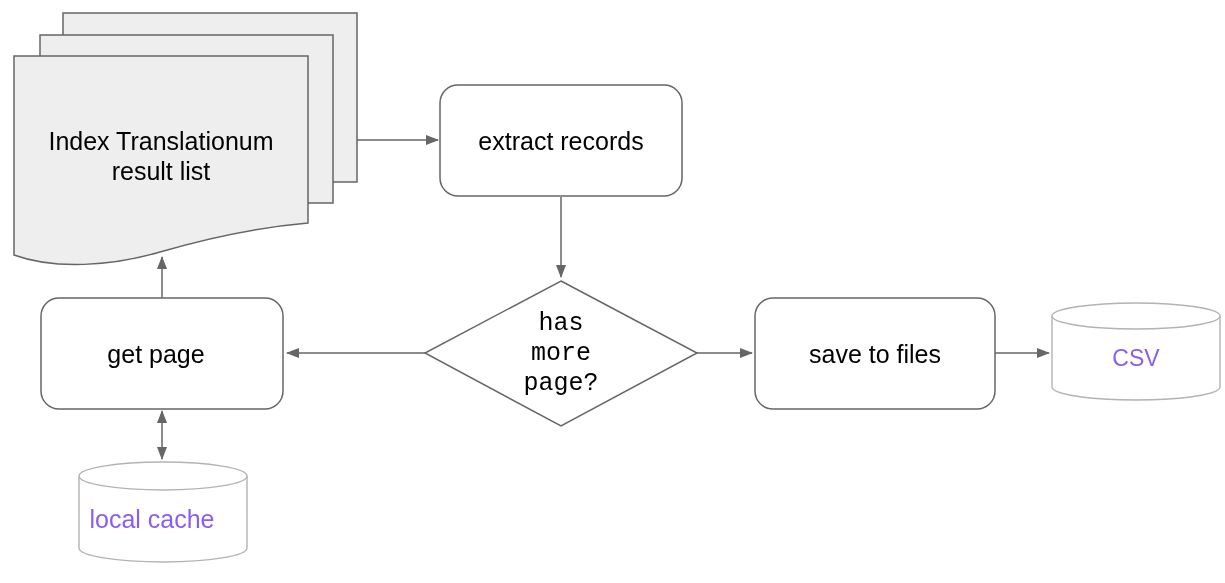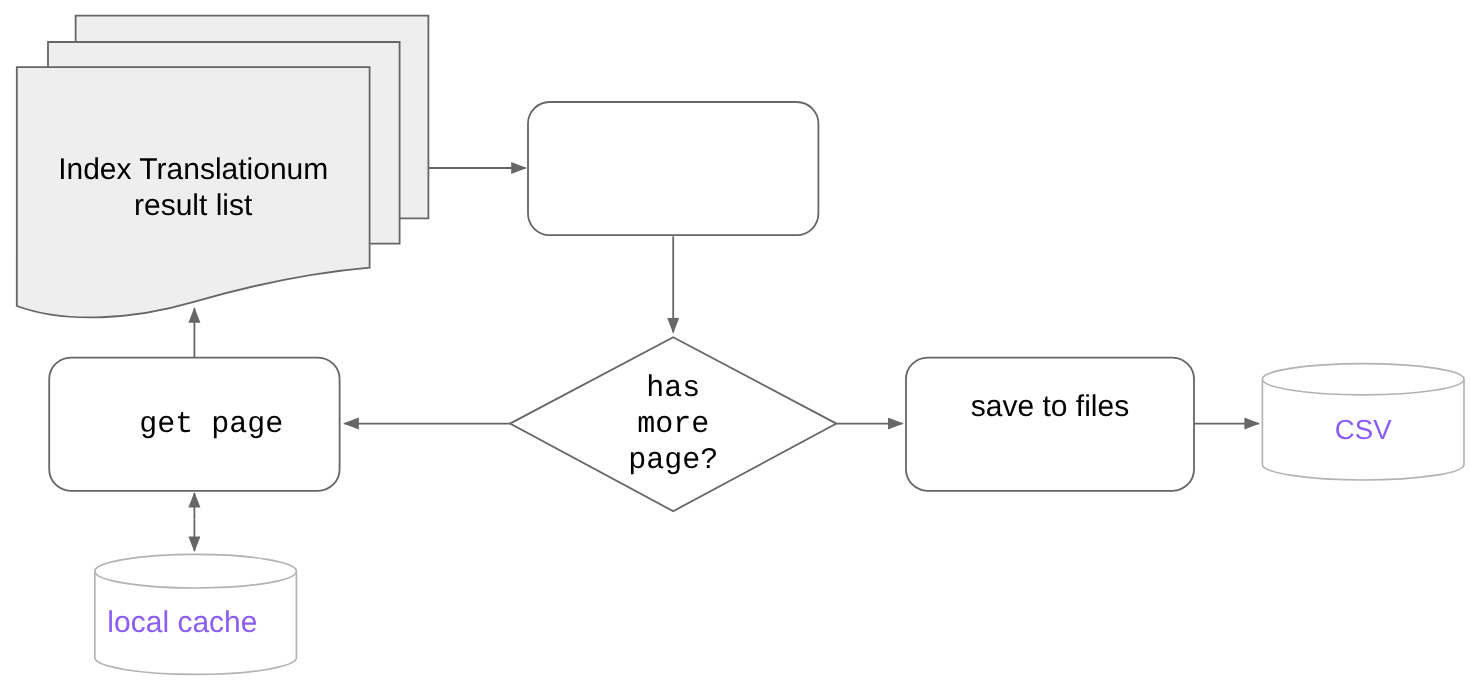--- a/index.html
+++ b/index.html
@@ -84,26 +84,27 @@
       <line x1="995" y1="353" x2="1049" y2="353" marker-end="url(#arrowhead)"></line>
       <line x1="162" y1="298" x2="162" y2="257" marker-end="url(#arrowhead)"></line>
       <line x1="162" y1="433" x2="162" y2="411" marker-end="url(#arrowhead)"></line>
       <line x1="162" y1="433" x2="162" y2="459" marker-end="url(#arrowhead)"></line>
     </g>
   </svg>
 
   <div class="node-label" style="left:14px; top:66px; width:294px; height:180px;">Index Translationum
 result list</div>
 
+  <div class="node-label" style="left:440px; top:85px; width:242px; height:111px;">extract records</div>
 
   <div class="node-label" style="left:425px; top:281px; width:272px; height:146px;font-family:Liberation Mono, monospace;">has
 more
 page?</div>
 
-  <div class="node-label" style="left:55px; top:298px; width:242px; height:111px;font-family:Liberation Mono, monospace;">get page</div>
+  <div class="node-label" style="left:35px; top:298px; width:242px; height:111px;">get page</div>
 
-  <div class="node-label" style="left:755px; top:283px; width:240px; height:111px;">save to files</div>
+  <div class="node-label" style="left:755px; top:298px; width:240px; height:111px;">save to files</div>
 
   <div class="node-label muted" style="left:79px; top:476px; width:146px; height:86px;">local cache</div>
 
   <div class="node-label muted csv-size" style="left:1052px; top:316px; width:168px; height:84px;">CSV</div>
 
 </div>
 
 </body></html>

